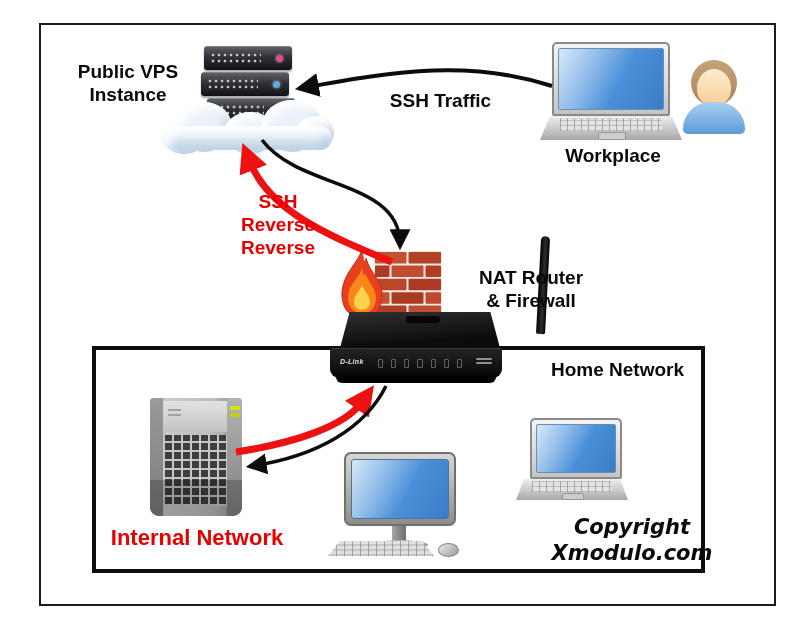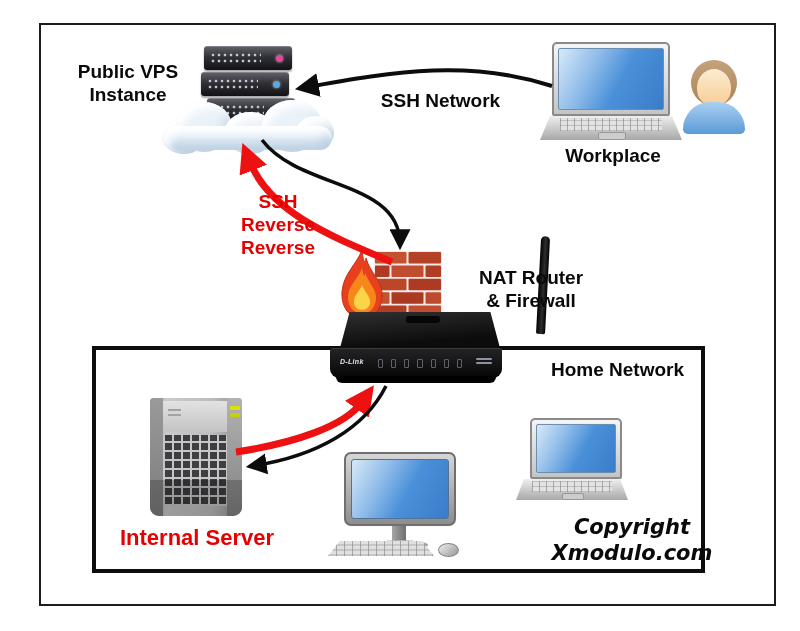--- a/index.html
+++ b/index.html
@@ -256,37 +256,37 @@
     <path d="M 392 262 C 330 236, 270 212, 250 162" fill="none" stroke="#ee1111" stroke-width="7" marker-end="url(#mk-red)"></path>
     <path d="M 236 452 C 295 443, 345 426, 362 402" fill="none" stroke="#ee1111" stroke-width="7" marker-end="url(#mk-red)"></path>
     <path d="M 386 386 C 365 428, 318 456, 252 466" fill="none" stroke="#0c0c0c" stroke-width="3.5" marker-end="url(#mk-black)"></path>
   </svg>
 
   <div class="lbl" style="left:48px;top:60px;width:160px;z-index:8;">
     <div>Public VPS</div>
     <div>Instance</div>
   </div>
 
-  <div class="lbl" style="left:378px;top:89px;width:125px;z-index:8;">SSH Network</div>
+  <div class="lbl" style="left:378px;top:89px;width:125px;z-index:8;">SSH Traffic</div>
 
   <div class="lbl" style="left:543px;top:144px;width:140px;z-index:8;">Workplace</div>
 
   <div class="lbl red" style="left:203px;top:190px;width:150px;z-index:8;">
     <div>SSH</div>
     <div>Reverse</div>
     <div>Reverse</div>
   </div>
 
   <div class="lbl" style="left:452px;top:266px;width:158px;z-index:8;text-align:center;">
     <div>NAT Router</div>
     <div>&amp; Firewall</div>
   </div>
 
   <div class="lbl" style="left:535px;top:358px;width:165px;z-index:8;">Home Network</div>
 
-  <div class="lbl red" style="left:108px;top:526px;width:178px;font-size:22px;z-index:8;">Internal Server</div>
+  <div class="lbl red" style="left:108px;top:526px;width:178px;font-size:22px;z-index:8;">Internal Network</div>
 
   <div class="lbl lbl-copy" style="left:543px;top:514px;width:178px;z-index:8;">
     <div>Copyright</div>
     <div>Xmodulo.com</div>
   </div>
 
 </div>
 
 </body></html>

